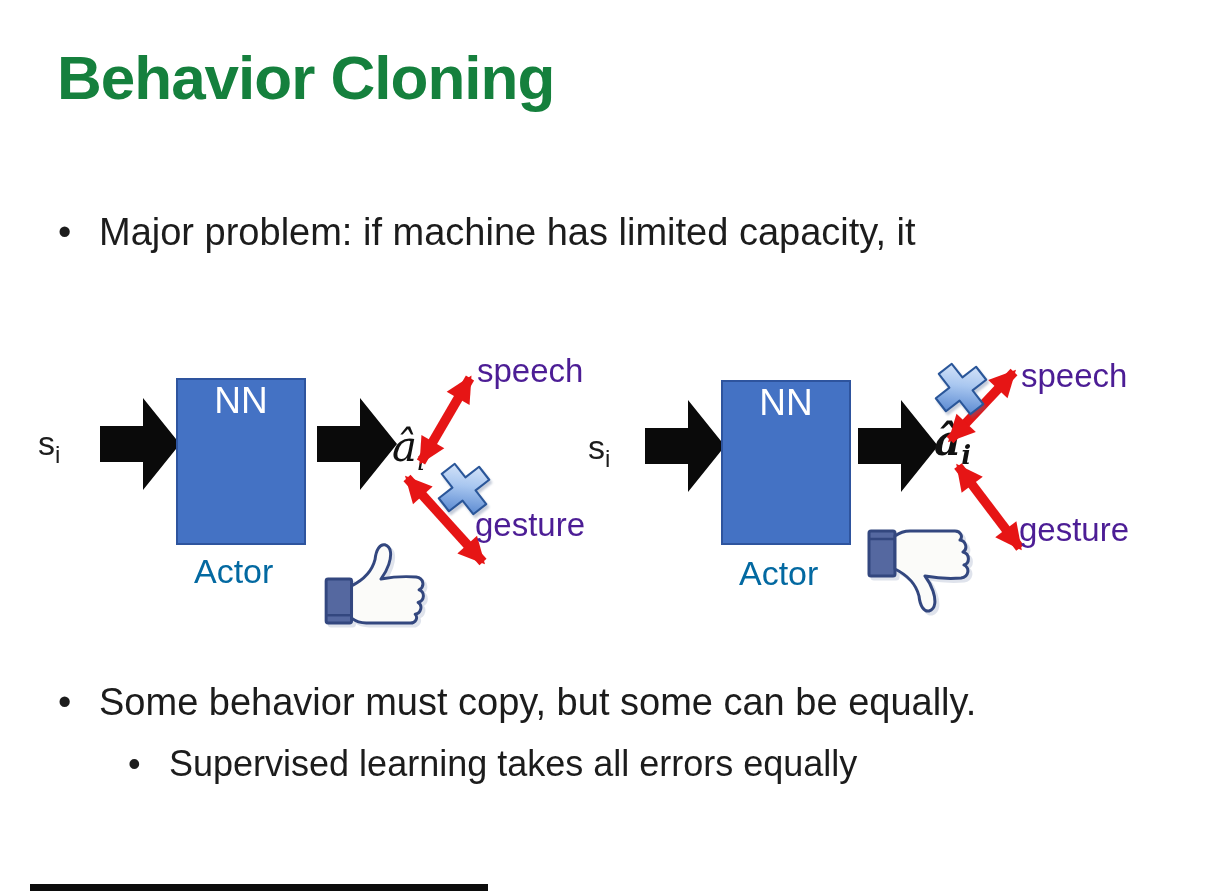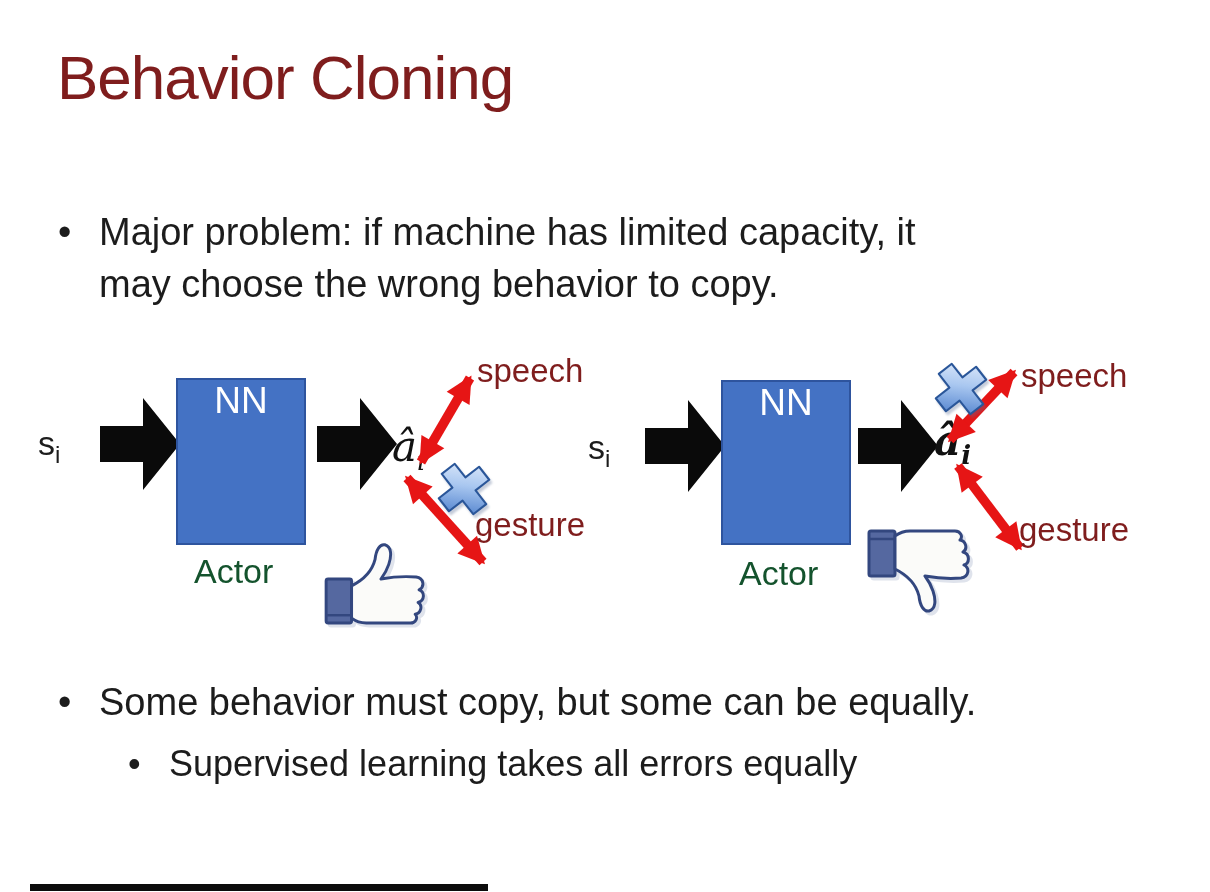--- a/index.html
+++ b/index.html
@@ -3,47 +3,47 @@
 <meta charset="utf-8">
 <style>
   html,body{margin:0;padding:0;background:#fff;}
   .slide{
     position:relative;width:1210px;height:892px;background:#ffffff;overflow:hidden;
     font-family:"Liberation Sans",sans-serif;color:var(--text-black,#1c1c1c);
   }
   .slide *{box-sizing:border-box;}
   h1.title{
     position:absolute;left:57px;top:42px;margin:0;
-    font-size:62px;font-weight:400;letter-spacing:-1px;color:#7f1d1d;
+    font-size:62px;font-weight:700;letter-spacing:-1px;color:#15803d;
   }
   .bullet{position:absolute;font-size:38px;line-height:52px;color:#1c1c1c;}
   .bullet .dot{position:absolute;left:0;top:0;}
   .bullet .btxt{margin-left:41px;}
   .b1{left:58px;top:206px;width:1060px;}
   .b2{left:58px;top:676px;width:1100px;}
   .sub{left:128px;top:738px;width:1000px;font-size:36px;}
   .sub .btxt{}
 
   .state{position:absolute;font-size:34px;}
   .state sub,.mathsub{font-size:24px;}
   .nn-box{
     position:absolute;width:130px;background:var(--box-blue,#4472c4);
     border:2px solid var(--box-border,#2e549e);
     display:flex;justify-content:center;
     color:#ffffff;font-size:37px;
   }
   .nn-left{left:176px;top:378px;height:167px;}
   .nn-right{left:721px;top:380px;height:165px;}
-  .caption{position:absolute;font-size:34px;color:#14532d;}
+  .caption{position:absolute;font-size:34px;color:#0369a1;}
   .mathvar{
     position:absolute;font-family:"DejaVu Serif","Liberation Serif",serif;
     font-style:italic;font-size:42px;color:#111;
   }
   .mathvar sub{font-size:26px;font-style:italic;}
-  .outlabel{position:absolute;font-size:33px;color:#7f1d1d;}
+  .outlabel{position:absolute;font-size:33px;color:#4c1d95;}
   .blockarrow{position:absolute;}
   .redarrows{position:absolute;overflow:visible;}
   .cross{position:absolute;filter:drop-shadow(2px 3px 1px rgba(90,110,150,.35));}
   .thumb{position:absolute;filter:drop-shadow(3px 3px 0px #dfe3ec);}
   .thumb .palm{fill:#fbfbf9;stroke:var(--icon-navy,#33477f);stroke-width:3;stroke-linejoin:round;}
   .thumb .cuff{fill:var(--cuff-blue,#5568a0);stroke:var(--icon-navy,#33477f);stroke-width:3;}
   .thumb .hem{stroke:var(--icon-navy,#33477f);stroke-width:2.5;}
   .progress{position:absolute;left:30px;top:884px;width:458px;height:7px;background:#0c0c0c;}
   .defs-holder{position:absolute;width:0;height:0;}
 </style>
@@ -64,21 +64,20 @@
 </svg>
 
 <div class="slide">
 
   <h1 class="title">Behavior Cloning</h1>
 
   <div class="bullet b1">
     <span class="dot">•</span>
     <div class="btxt">
       <div>Major problem: if machine has limited capacity, it</div>
-      <div>may choose the wrong behavior to copy.</div>
     </div>
   </div>
 
   <div class="state" style="left:38px;top:424px;"><span>s</span><sub>i</sub></div>
 
   <svg class="blockarrow" style="left:100px;top:396px;" width="80" height="96" viewBox="0 0 80 96">
     <polygon points="0,30 43,30 43,2 80,48 43,94 43,66 0,66" fill="#0a0a0a"></polygon>
   </svg>
 
   <div class="nn-box nn-left">

